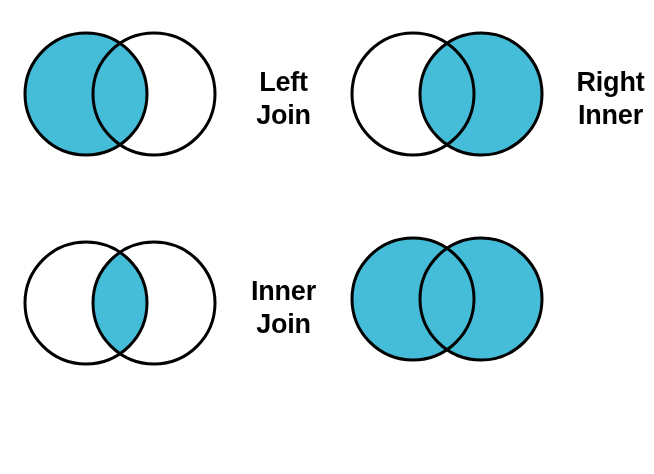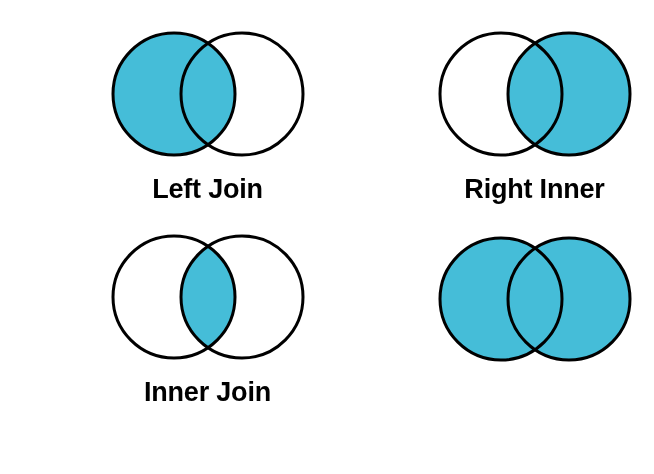--- a/index.html
+++ b/index.html
@@ -17,27 +17,26 @@
   .board {
     position: relative;
     width: 654px;
     height: 474px;
     background: #ffffff;
   }
   .cell {
     position: absolute;
     width: 327px;
     display: flex;
-    flex-direction: column;
+    flex-direction: row;
     align-items: center;
-    padding-left: 44px;
   }
   .cell-tl { left: 0px;   top: 24px; }
   .cell-tr { left: 327px; top: 24px; }
-  .cell-bl { left: 0px;   top: 227px; }
+  .cell-bl { left: 0px;   top: 233px; }
   .cell-br { left: 327px; top: 229px; }
 
   .venn-wrap {
     width: 240px;
     height: 140px;
     position: relative;
   }
   .venn-svg {
     display: block;
     width: 240px;

